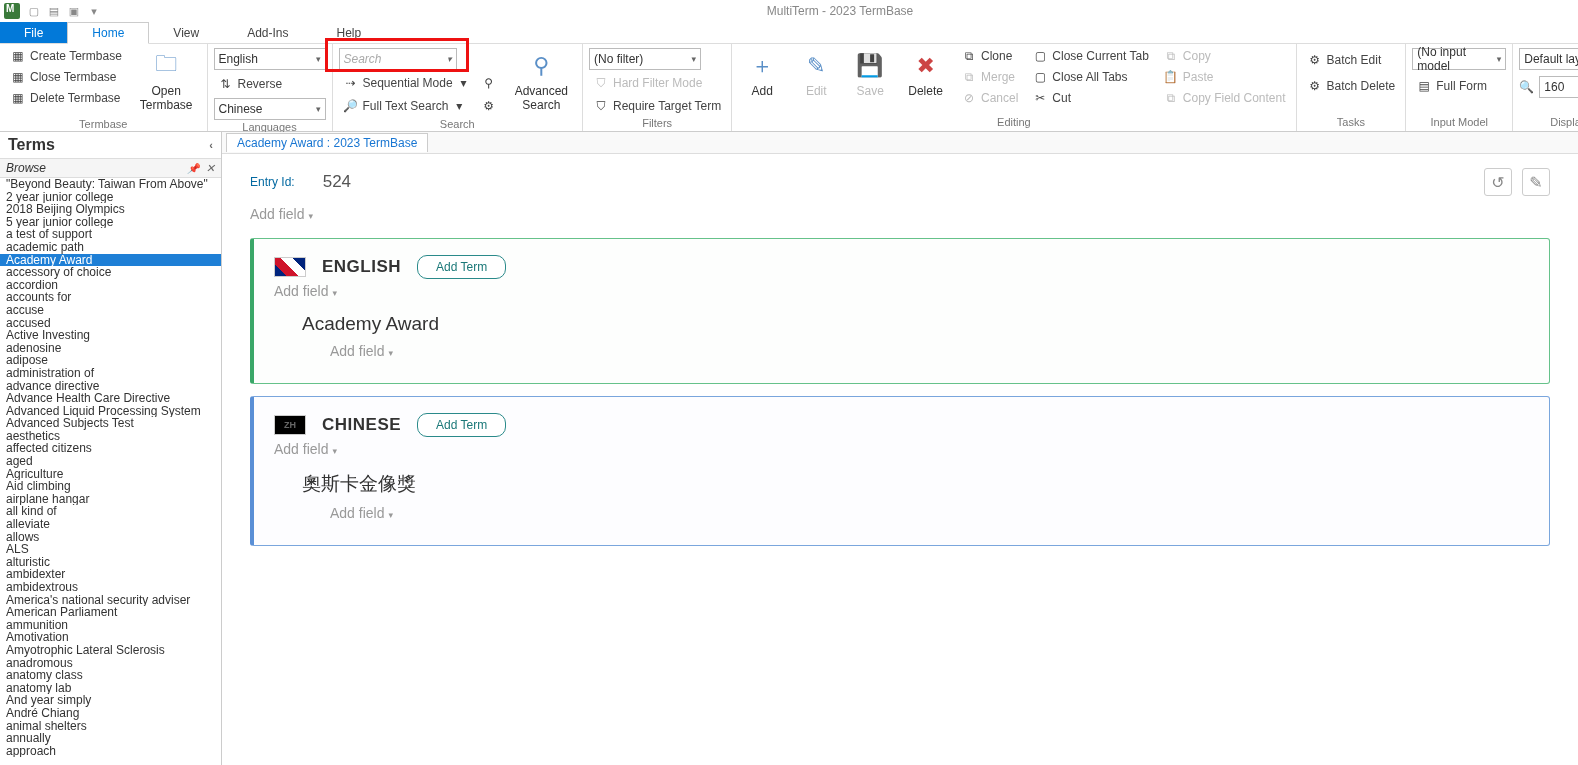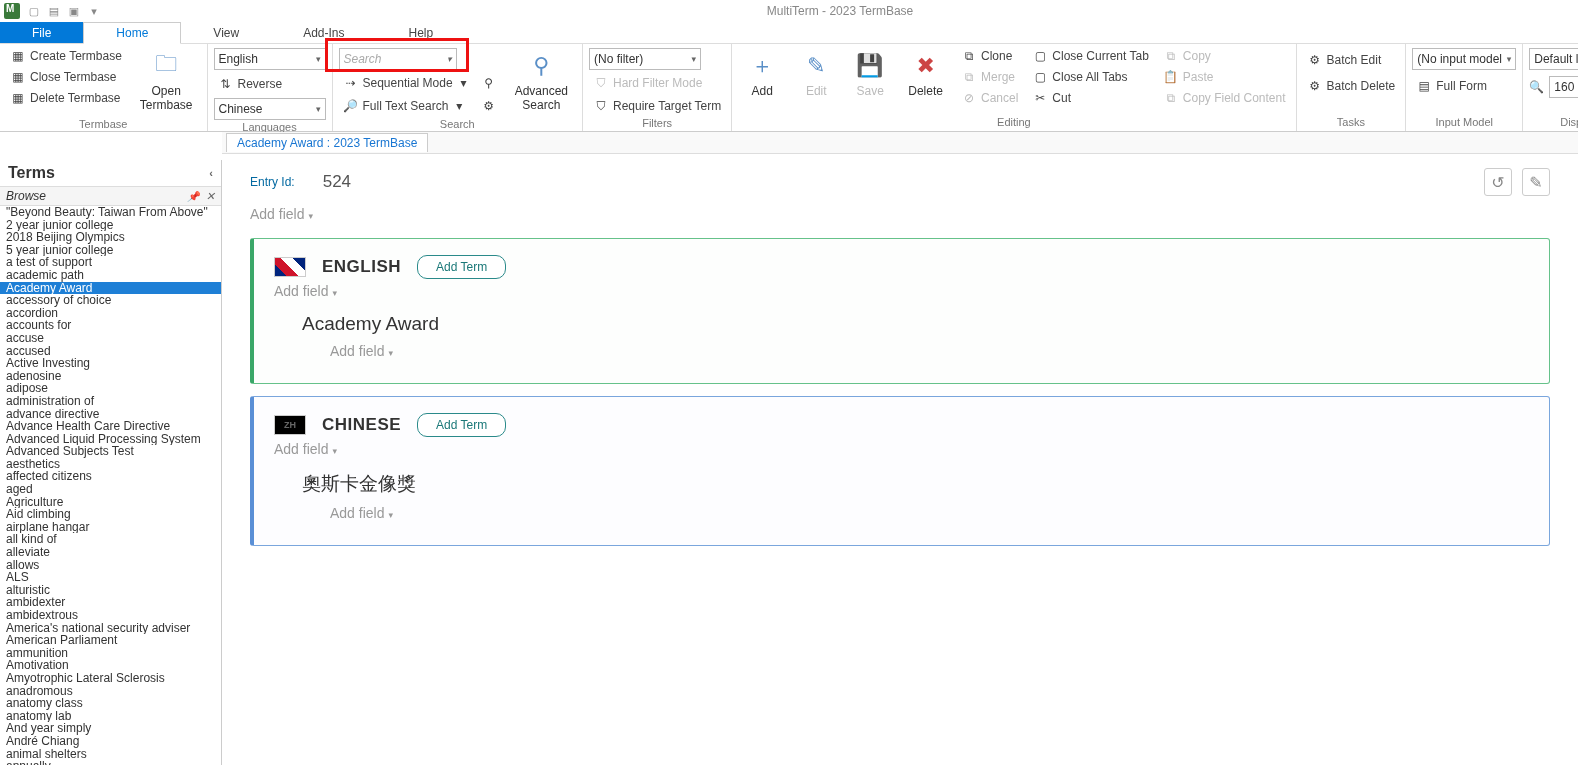--- a/index.html
+++ b/index.html
@@ -8,49 +8,49 @@
 
 .title-bar { height: 22px; background: #fff; display: flex; align-items: center; }
 .title-bar .app-icon { width: 16px; height: 16px; background: #3a7a3a; margin: 0 4px; border-radius: 2px; position: relative; }
 .title-bar .app-icon::after { content: "M"; color: #fff; font-size: 10px; font-weight: bold; position: absolute; left: 2px; top: 0; }
 .title-bar .qat { display: flex; gap: 4px; margin-left: 2px; }
 .title-bar .qat-icon { width: 16px; height: 16px; display: flex; align-items: center; justify-content: center; color: #888; font-size: 11px; }
 .title-bar .window-title { flex: 1; text-align: center; color: #888; font-size: 12px; }
 
 
 .menu-tabs { height: 22px; display: flex; align-items: stretch; border-bottom: 1px solid #ddd; background: #fff; }
-.menu-tab { padding: 2px 32px; display: flex; align-items: center; font-size: 12px; color: #444; cursor: pointer; }
+.menu-tab { padding: 2px 24px; display: flex; align-items: center; font-size: 12px; color: #444; cursor: pointer; }
 .menu-tab.file { background: #0279d9; color: #fff; }
 .menu-tab.active { background: #fff; border: 1px solid #ccc; border-bottom: 1px solid #fff; color: #0279d9; margin-bottom: -1px; }
 
 
 .ribbon { height: 88px; display: flex; border-bottom: 1px solid #ccc; background: #fff; }
 .ribbon-group { border-right: 1px solid #ddd; display: flex; flex-direction: column; padding: 2px 6px 0 6px; }
 .ribbon-group-content { flex: 1; display: flex; align-items: flex-start; gap: 6px; }
 .ribbon-group-label { text-align: center; font-size: 11px; color: #777; padding: 1px 0 3px; }
 .ribbon-col { display: flex; flex-direction: column; gap: 1px; }
 .ribbon-item { display: flex; align-items: center; gap: 4px; padding: 2px 4px; font-size: 12px; color: #444; white-space: nowrap; cursor: pointer; }
 .ribbon-item.disabled { color: #bbb; }
 .ribbon-big { display: flex; flex-direction: column; align-items: center; justify-content: center; padding: 4px 8px; gap: 2px; cursor: pointer; }
 .ribbon-big .big-icon { width: 32px; height: 32px; display: flex; align-items: center; justify-content: center; font-size: 22px; color: #5a8fc7; }
 .ribbon-big .big-label { font-size: 12px; text-align: center; line-height: 1.2; }
 .ribbon-icon { width: 16px; height: 16px; display: inline-flex; align-items: center; justify-content: center; font-size: 12px; }
 .combo { border: 1px solid #bbb; height: 22px; display: flex; align-items: center; padding: 0 4px; background: #fff; font-size: 12px; position: relative; }
 .combo .caret { margin-left: auto; font-size: 9px; color: #666; }
 .search-combo { width: 118px; }
 .lang-combo { width: 112px; }
 .filter-combo { width: 112px; }
-.model-combo { width: 104px; }
+.model-combo { width: 94px; }
 .layout-combo { width: 98px; }
 .zoom-combo { width: 54px; }
 .red-box { position: absolute; border: 3px solid #e11; pointer-events: none; }
 
 
 .main { display: flex; height: calc(765px - 22px - 22px - 88px); }
-.sidebar { width: 222px; border-right: 1px solid #ccc; display: flex; flex-direction: column; margin-top: 28px; }
+.sidebar { width: 222px; border-right: 1px solid #ccc; display: flex; flex-direction: column; }
 .sidebar-title { display: flex; align-items: center; padding: 4px 8px; font-weight: bold; font-size: 16px; background: #fff; border-bottom: 1px solid #ddd; }
 .sidebar-title .collapse { margin-left: auto; font-size: 11px; color: #666; cursor: pointer; }
 .browse-header { display: flex; align-items: center; padding: 2px 6px; background: #f5f5f5; border-bottom: 1px solid #ddd; font-size: 12px; font-style: italic; }
 .browse-header .pin { margin-left: auto; font-size: 10px; color: #666; cursor: pointer; }
 .browse-header .close { margin-left: 6px; font-size: 11px; color: #666; cursor: pointer; }
 .term-list { flex: 1; overflow-y: auto; background: #fff; }
 .term-list-item { padding: 0 6px; font-size: 12px; line-height: 1.05; cursor: pointer; white-space: nowrap; overflow: hidden; text-overflow: ellipsis; }
 .term-list-item.selected { background: #1e7fd6; color: #fff; }
 
 

